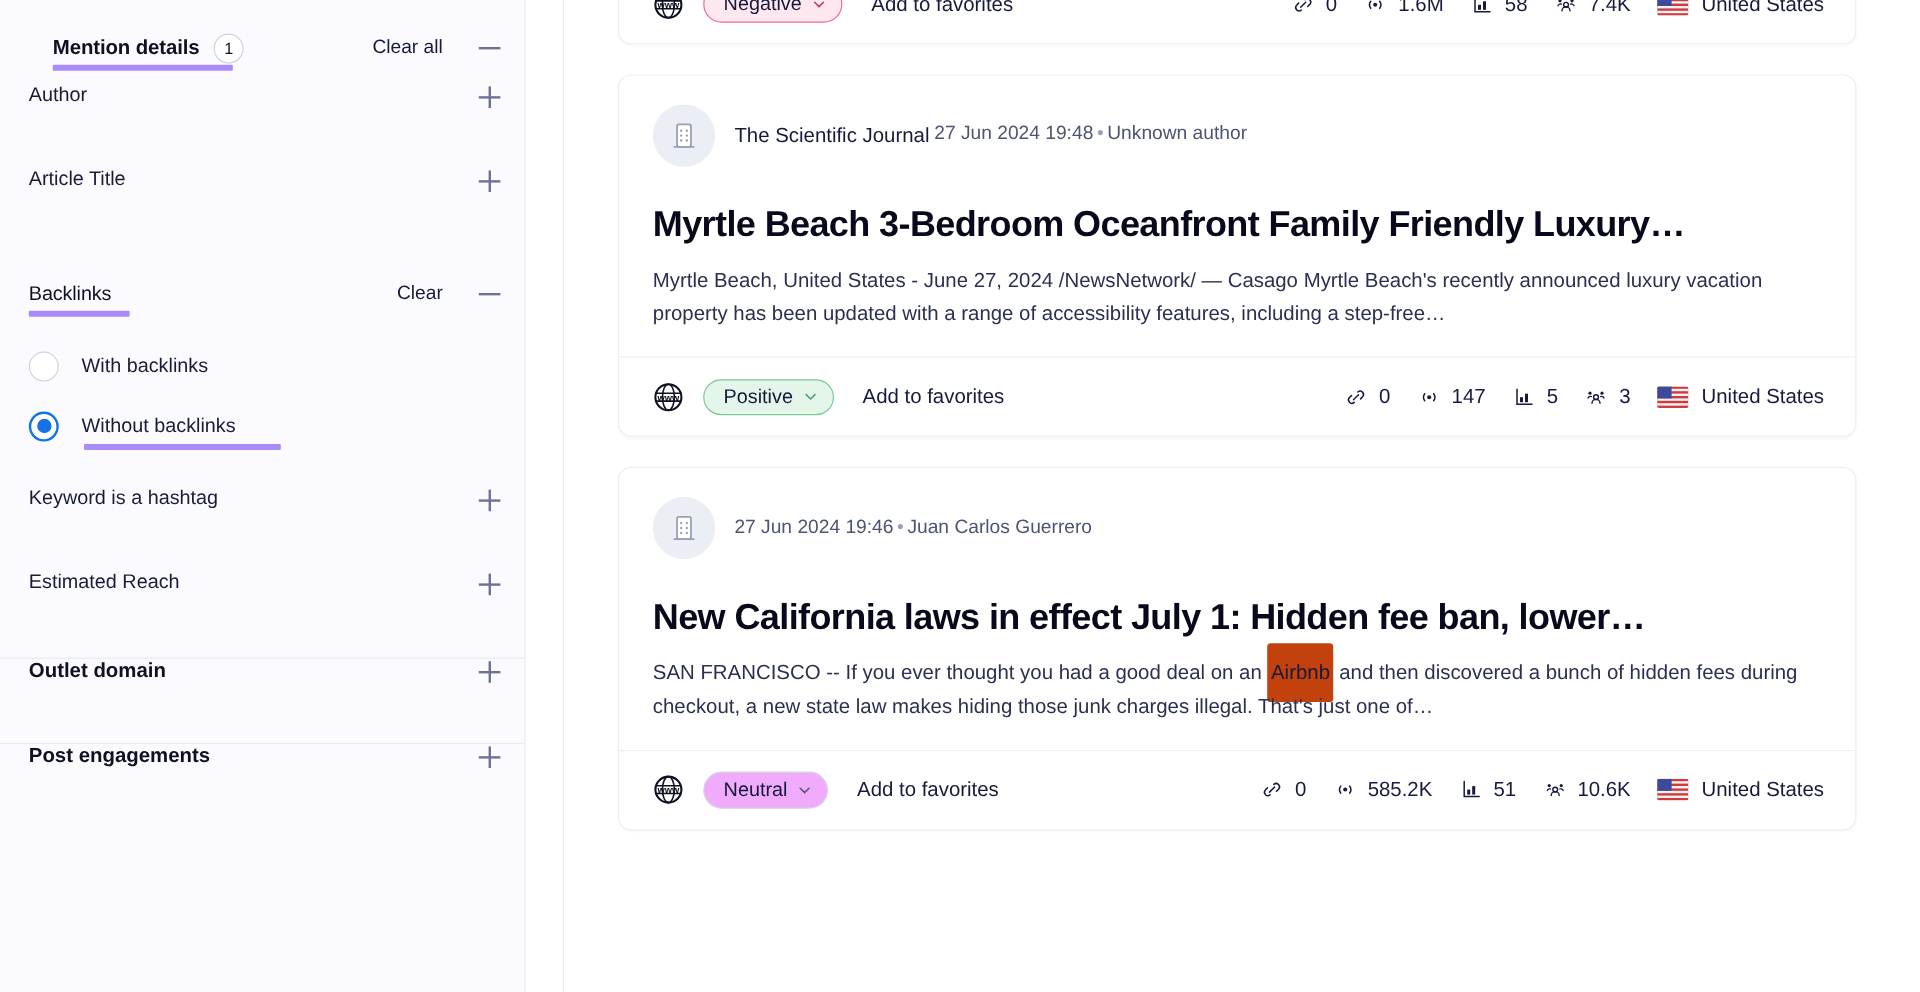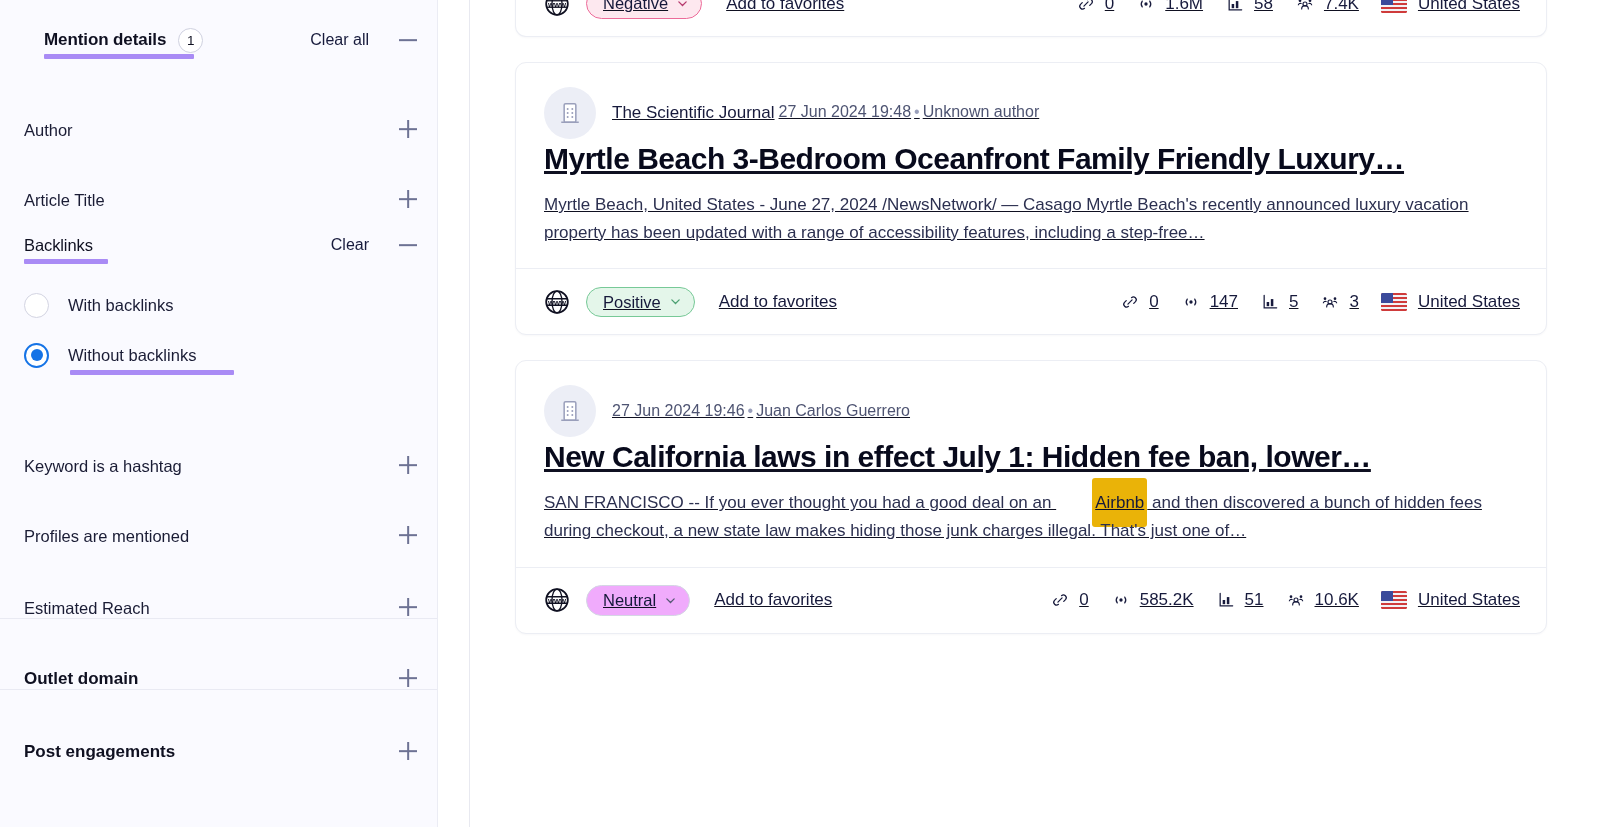--- a/index.html
+++ b/index.html
@@ -63,21 +63,21 @@
   }
   .tog::before, .tog::after {
     content: ""; position: absolute; background: #6d7294;
     left: 50%; top: 50%; transform: translate(-50%,-50%);
   }
   .tog::before { width: 18px; height: 1.7px; }
   .tog.plus::after { width: 1.7px; height: 18px; }
   .tog.minus::after { display: none; }
 
   .row {
-    display: flex; align-items: flex-end;
+    display: flex; align-items: flex-start;
     padding: 0 18px 0 24px;
     position: relative;
     gap: 17px;
   }
   .row-label {
     font-size: 16.5px; color: #1a1c35; font-weight: 400; position: relative;
   }
   .row-label.bold { font-weight: 700; font-size: 17px; color: #0f1021; }
   .row-sub {
     font-size: 13.5px; color: #85899f; margin-top: 3px;
@@ -102,21 +102,21 @@
   .radio-label { font-size: 16.5px; color: #1a1c35; position: relative; text-align: center; }
   .radio-label.ul::after {
     content: ""; position: absolute; left: 2px; bottom: -10px;
     width: 164px; height: 5px; background: #a98bf5; border-radius: 1px;
   }
   .divider-full { height: 1px; background: #e9eaf3; }
 
   
   .main {
     flex: 1; height: 702px; background: #fff;
-    padding: 0 53px 0 45px; overflow: hidden; position: relative; text-decoration: underline;
+    padding: 0 53px 0 45px; overflow: hidden; position: relative;
   }
   .card {
     background: #fff;
     border: 1px solid #eceef4;
     border-radius: 11px;
     width: 1032px;
     overflow: hidden;
     box-shadow: 0 1px 2px rgba(20,22,60,0.03);
   }
   .card.partial-top { border-top: none; border-radius: 0 0 11px 11px; }
@@ -127,28 +127,28 @@
     width: 52px; height: 52px; border-radius: 50%;
     background: #eceef6; display: flex; align-items: center; justify-content: center;
     flex: 0 0 52px;
   }
   .meta-text { display: flex; flex-direction: row; gap: 4px; }
   .outlet-name { font-size: 17px; color: #171a3c; font-weight: 400; }
   .meta-sub { font-size: 16px; color: #4e5472; }
   .meta-sub .dot { color: #9aa0bb; padding: 0 3px; }
   .card-title {
     font-size: 30px; font-weight: 700; color: #080a1c;
-    margin-top: 3px; letter-spacing: -0.5px;
+    margin-top: 32px; letter-spacing: -0.5px;
     white-space: nowrap; overflow: hidden;
   }
   .card-snippet {
     font-size: 17px; color: #2c3050; line-height: 1.63;
     margin-top: 15px; margin-bottom: 16px;
   }
-  .hl { background: #eab308; border-radius: 3px; padding: 15px 3px; color: #171a3c; margin-left: 36px; }
+  .hl { background: #c2410c; border-radius: 3px; padding: 15px 3px; color: #171a3c; }
 
   .card-footer {
     border-top: 1px solid #eceef4;
     display: flex; align-items: center;
     padding: 16px 26px 16px 28px;
     height: 66px;
   }
   .footer-left { display: flex; align-items: center; gap: 16px; }
   .globe-icon { width: 26px; height: 26px; flex: 0 0 26px; }
   .sentiment {
@@ -227,26 +227,20 @@
 
       <div class="gap"></div>
 
       <div class="row" style="height:70px;">
         <span class="row-label">Keyword is a hashtag</span>
         <div class="head-right">
           <span class="tog plus"></span>
         </div>
       </div>
 
-      <div class="row" style="height:70px;">
-        <span class="row-label">Profiles are mentioned</span>
-        <div class="head-right">
-          <span class="tog plus"></span>
-        </div>
-      </div>
 
 
       <div class="row" style="height:72px;">
         <span class="row-label">Estimated Reach</span>
         <div class="head-right">
           <span class="tog plus"></span>
         </div>
       </div>
 
       <div class="divider-full"></div>

